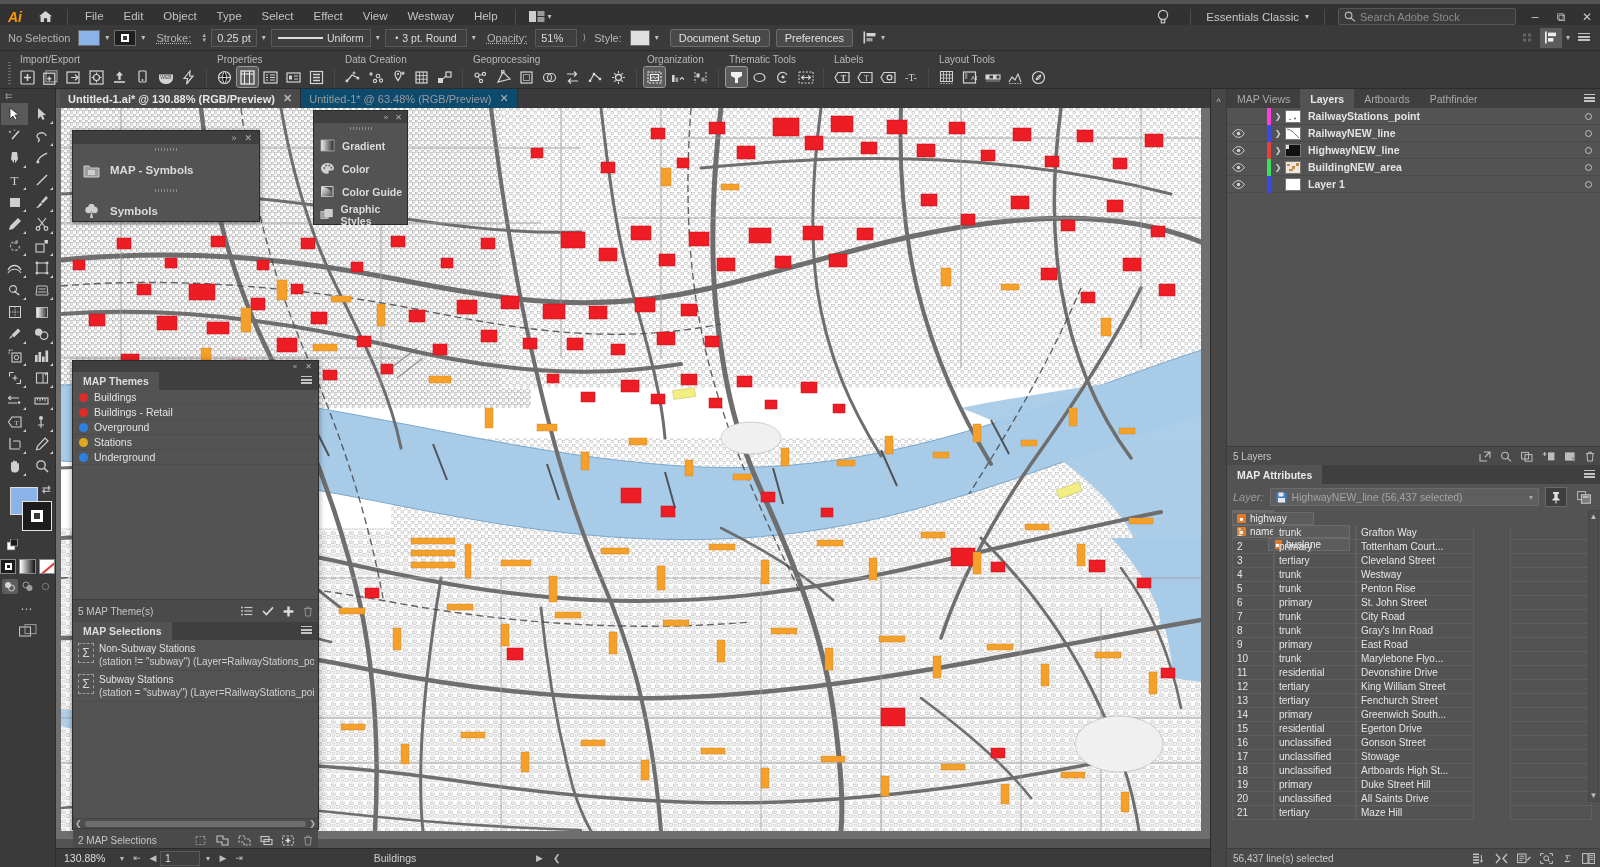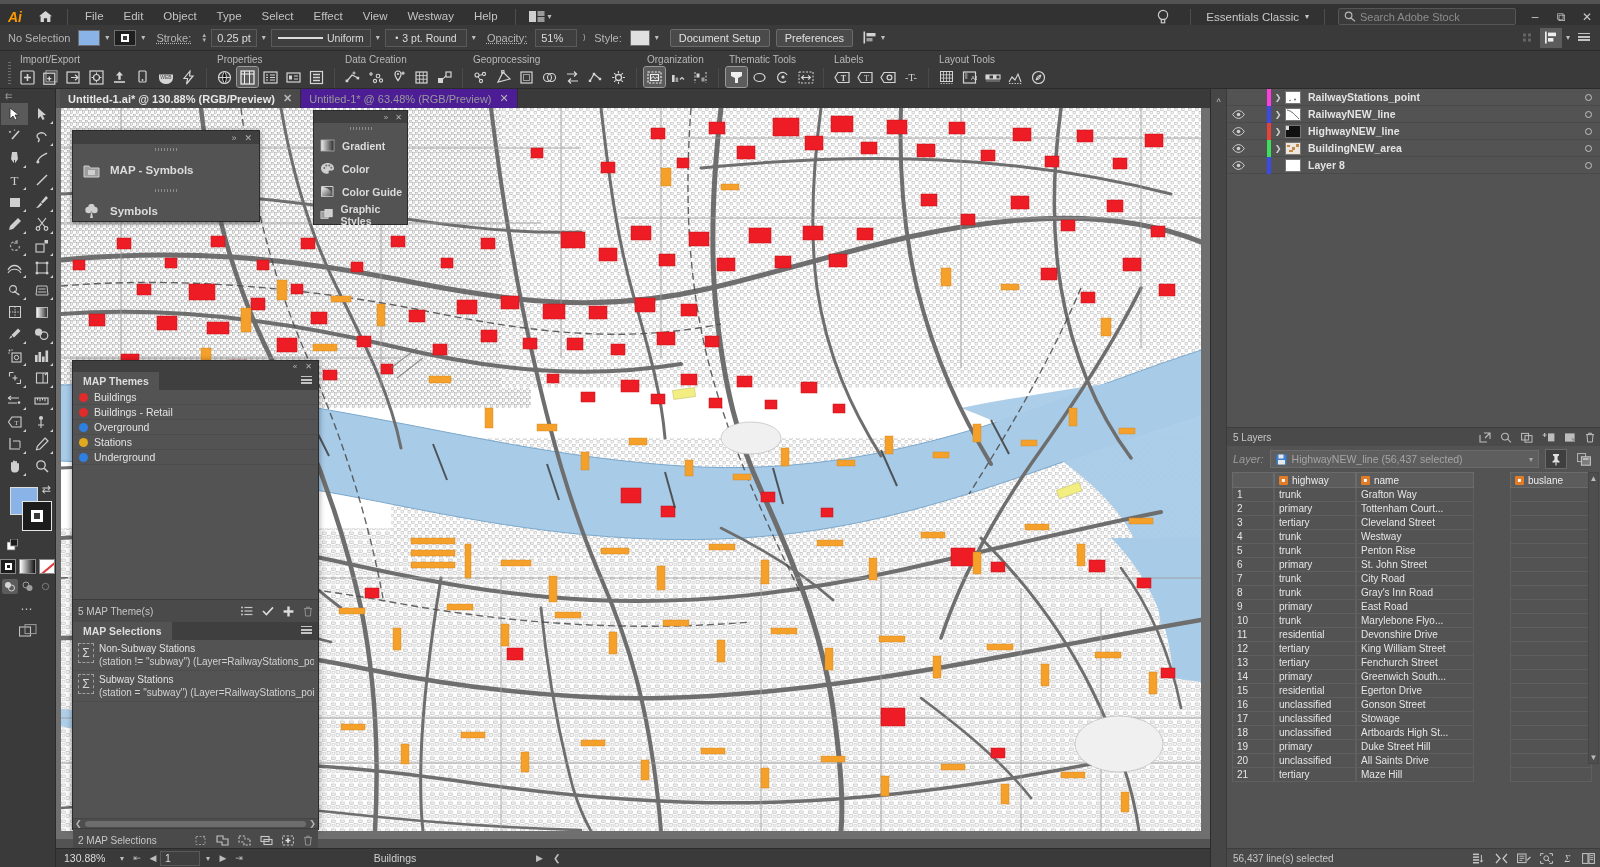--- a/index.html
+++ b/index.html
@@ -96,21 +96,21 @@
 
   
   .tabbar {
     position:absolute; left:60px; top:89px; width:1540px; height:19px;
     background:#3a3a3a; display:flex; align-items:stretch;
   }
   .doctab {
     display:flex; align-items:center; padding:0 8px; gap:8px; font-size:11px;
     background:#4a4a4a; color:#e7e7e7; font-weight:bold; border-right:1px solid #2d2d2d;
   }
-  .doctab.inactive { background:#4c1d95; color:#9a9a9a; font-weight:normal; }
+  .doctab.inactive { background:#0c4a6e; color:#9a9a9a; font-weight:normal; }
   .doctab .x { font-size:11px; color:#b6b6b6; }
 
   
   .toolbox {
     position:absolute; left:0; top:89px; width:56px; height:778px;
     background:#3a3a3a; border-right:1px solid #2b2b2b;
   }
   .tb-grip { height:14px; display:flex; align-items:center; justify-content:flex-start; padding-left:5px; color:#9a9a9a; font-size:9px; }
   .tb-grid { display:grid; grid-template-columns:27px 27px; padding-left:1px; }
   .tb-cell {
@@ -205,21 +205,21 @@
   .lr-target i { display:block; width:7px;height:7px;border:1px solid #c2c2c2; border-radius:50%; }
   .layerfooter { height:19px; background:#4a4a4a; display:flex; align-items:center; padding:0 6px; font-size:10px; color:#c6c6c6; border-top:1px solid #3d3d3d;}
 
   .attrhead { height:19px; background:#3f3f3f; display:flex; align-items:stretch; position:relative; }
   .layerselrow { height:26px; display:flex; align-items:center; gap:6px; padding:0 6px; }
   .layerselrow .lbl { font-size:11px; color:#9d9d9d;font-style:italic; }
   .lsel-field { flex:1; height:18px; background:#5e5e5e; border:1px solid #6b6b6b; display:flex; align-items:center; gap:5px; padding:0 5px; font-size:10.5px; color:#a5a5a5; }
   .lsel-btn { width:22px;height:20px; background:#3f3f3f; border:1px solid #6a6a6a; display:flex;align-items:center;justify-content:center; }
   .lsel-btn2 { width:22px;height:20px; display:flex;align-items:center;justify-content:center; }
   .attrtable { font-size:10px; }
-  .attr-hrow { display:flex; height:16px; }
+  .attr-hrow { display:flex; height:16px;flex-direction:column; }
   .attr-hcell { border:1px solid #6b6b6b; background:#5c5c5c; display:flex; align-items:center; gap:4px; padding-left:4px; font-size:10px; color:#ececec; }
   .attr-row { display:flex; height:14px; }
   .attr-cell { border:1px solid #5f5f5f; border-top:none; display:flex; align-items:center; padding-left:4px; color:#e6e6e6; overflow:hidden; white-space:nowrap; }
   .c-idx { width:42px; }
   .c-hw { width:82px; }
   .c-nm { width:118px; }
   .c-bl { width:82px;margin-left:36px; }
   .fld-ico { width:9px;height:9px;background:#e07b28; border-radius:1px; display:inline-flex; align-items:center; justify-content:center; color:#fff; font-size:6px; flex:none;}
   .attrfooter { height:19px; background:#4a4a4a; border-top:1px solid #3d3d3d; display:flex; align-items:center; padding:0 6px; font-size:10px; color:#c6c6c6; }
   .vscroll-mini { position:absolute; right:0; top:0; width:11px; background:#4a4a4a; }
@@ -1536,20 +1536,27 @@
         <b></b>
       </div>
   </div>
 
   <div class="rightdock">
     <div class="rd-collapse">
       <div class="chev">^</div>
     </div>
     <div class="rd-body">
 
+      <div class="rd-tabs">
+        <div class="rdtab">MAP Views</div>
+        <div class="rdtab on">Layers</div>
+        <div class="rdtab">Artboards</div>
+        <div class="rdtab">Pathfinder</div>
+        <div class="hamb" style="top:5px;"></div>
+      </div>
 
       <div class="layerlist" style="height:338px;position:relative;">
 
         <div class="layerrow">
           <span class="lr-eye"></span>
           <span class="lr-lock"></span>
           <span class="lr-color" style="background:#ff3ce0"></span>
           <span class="lr-chev">❯</span>
           <span class="lr-thumb">
               <svg width="14" height="11" viewBox="0 0 14 11">
@@ -1639,21 +1646,21 @@
           <span class="lr-eye">
             <svg width="13" height="9" viewBox="0 0 13 9">
                 <path d="M0.7 4.5C2.4 1.8 4.4.6 6.5.6s4.1 1.2 5.8 3.9c-1.7 2.7-3.7 3.9-5.8 3.9S2.4 7.2.7 4.5z" fill="none" stroke="#cfcfcf" stroke-width="1"></path>
                 <circle cx="6.5" cy="4.5" r="1.8" fill="#cfcfcf"></circle>
               </svg>
           </span>
           <span class="lr-lock"></span>
           <span class="lr-color" style="background:#3a49e8"></span>
           <span class="lr-chev"></span>
           <span class="lr-thumb"></span>
-          <span class="lr-name">Layer 8</span>
+          <span class="lr-name">Layer 1</span>
           <span class="lr-target">
               <i></i>
             </span>
         </div>
       </div>
 
       <div class="layerfooter">
         <span>5 Layers</span>
         <span class="pf-icons">
           <i>
@@ -1687,20 +1694,24 @@
               </svg>
             </i>
           <i>
               <svg width="10" height="11" viewBox="0 0 10 11">
                 <path d="M1 2.6h8M2 2.6l.6 7.4h4.8l.6-7.4M3.6 2.6V1.2h2.8v1.4" stroke="#bdbdbd" stroke-width="1" fill="none"></path>
               </svg>
             </i>
         </span>
       </div>
 
+      <div class="attrhead">
+        <div class="rdtab on">MAP Attributes</div>
+        <div class="hamb" style="top:5px;"></div>
+      </div>
 
       <div class="layerselrow">
         <span class="lbl">Layer:</span>
         <span class="lsel-field">
           <svg width="11" height="11" viewBox="0 0 11 11">
               <rect x="0.5" y="0.5" width="10" height="10" fill="#3a7fd6"></rect>
               <rect x="2.5" y="0.5" width="5" height="4" fill="#e8e8e8"></rect>
               <rect x="2" y="6" width="7" height="4.5" fill="#e8e8e8"></rect>
             </svg>
           <span>HighwayNEW_line (56,437 selected)</span>

